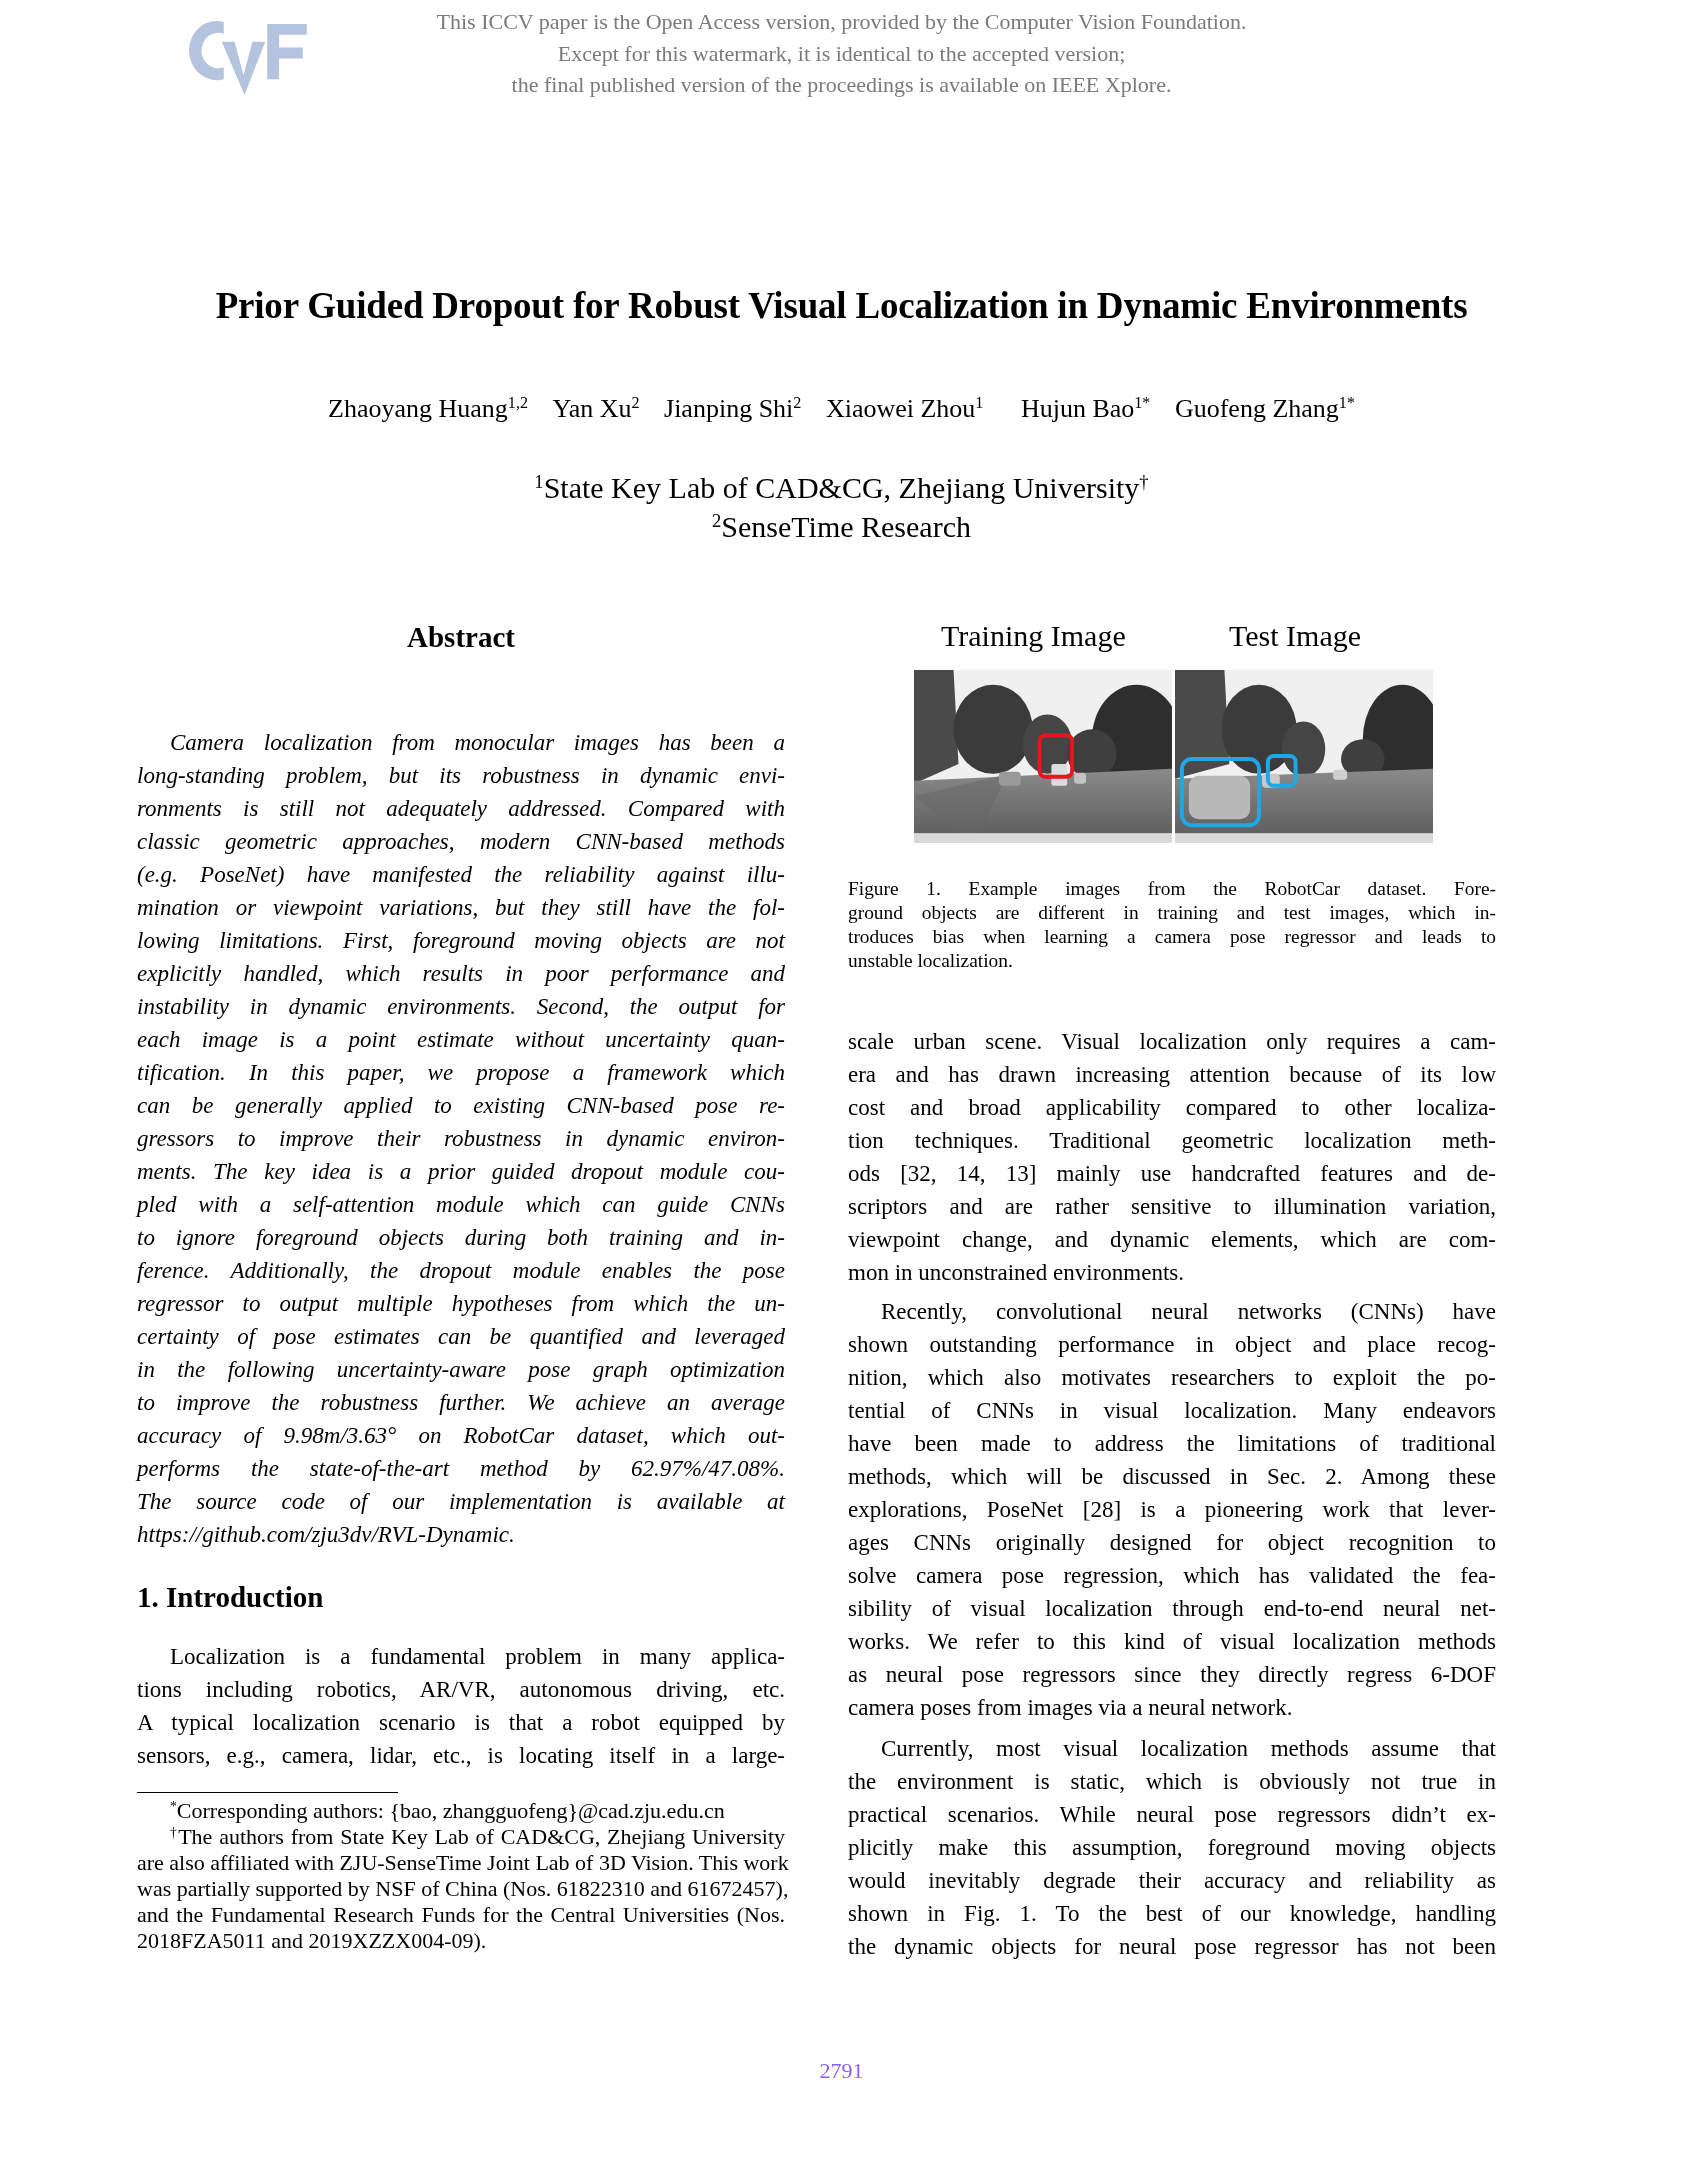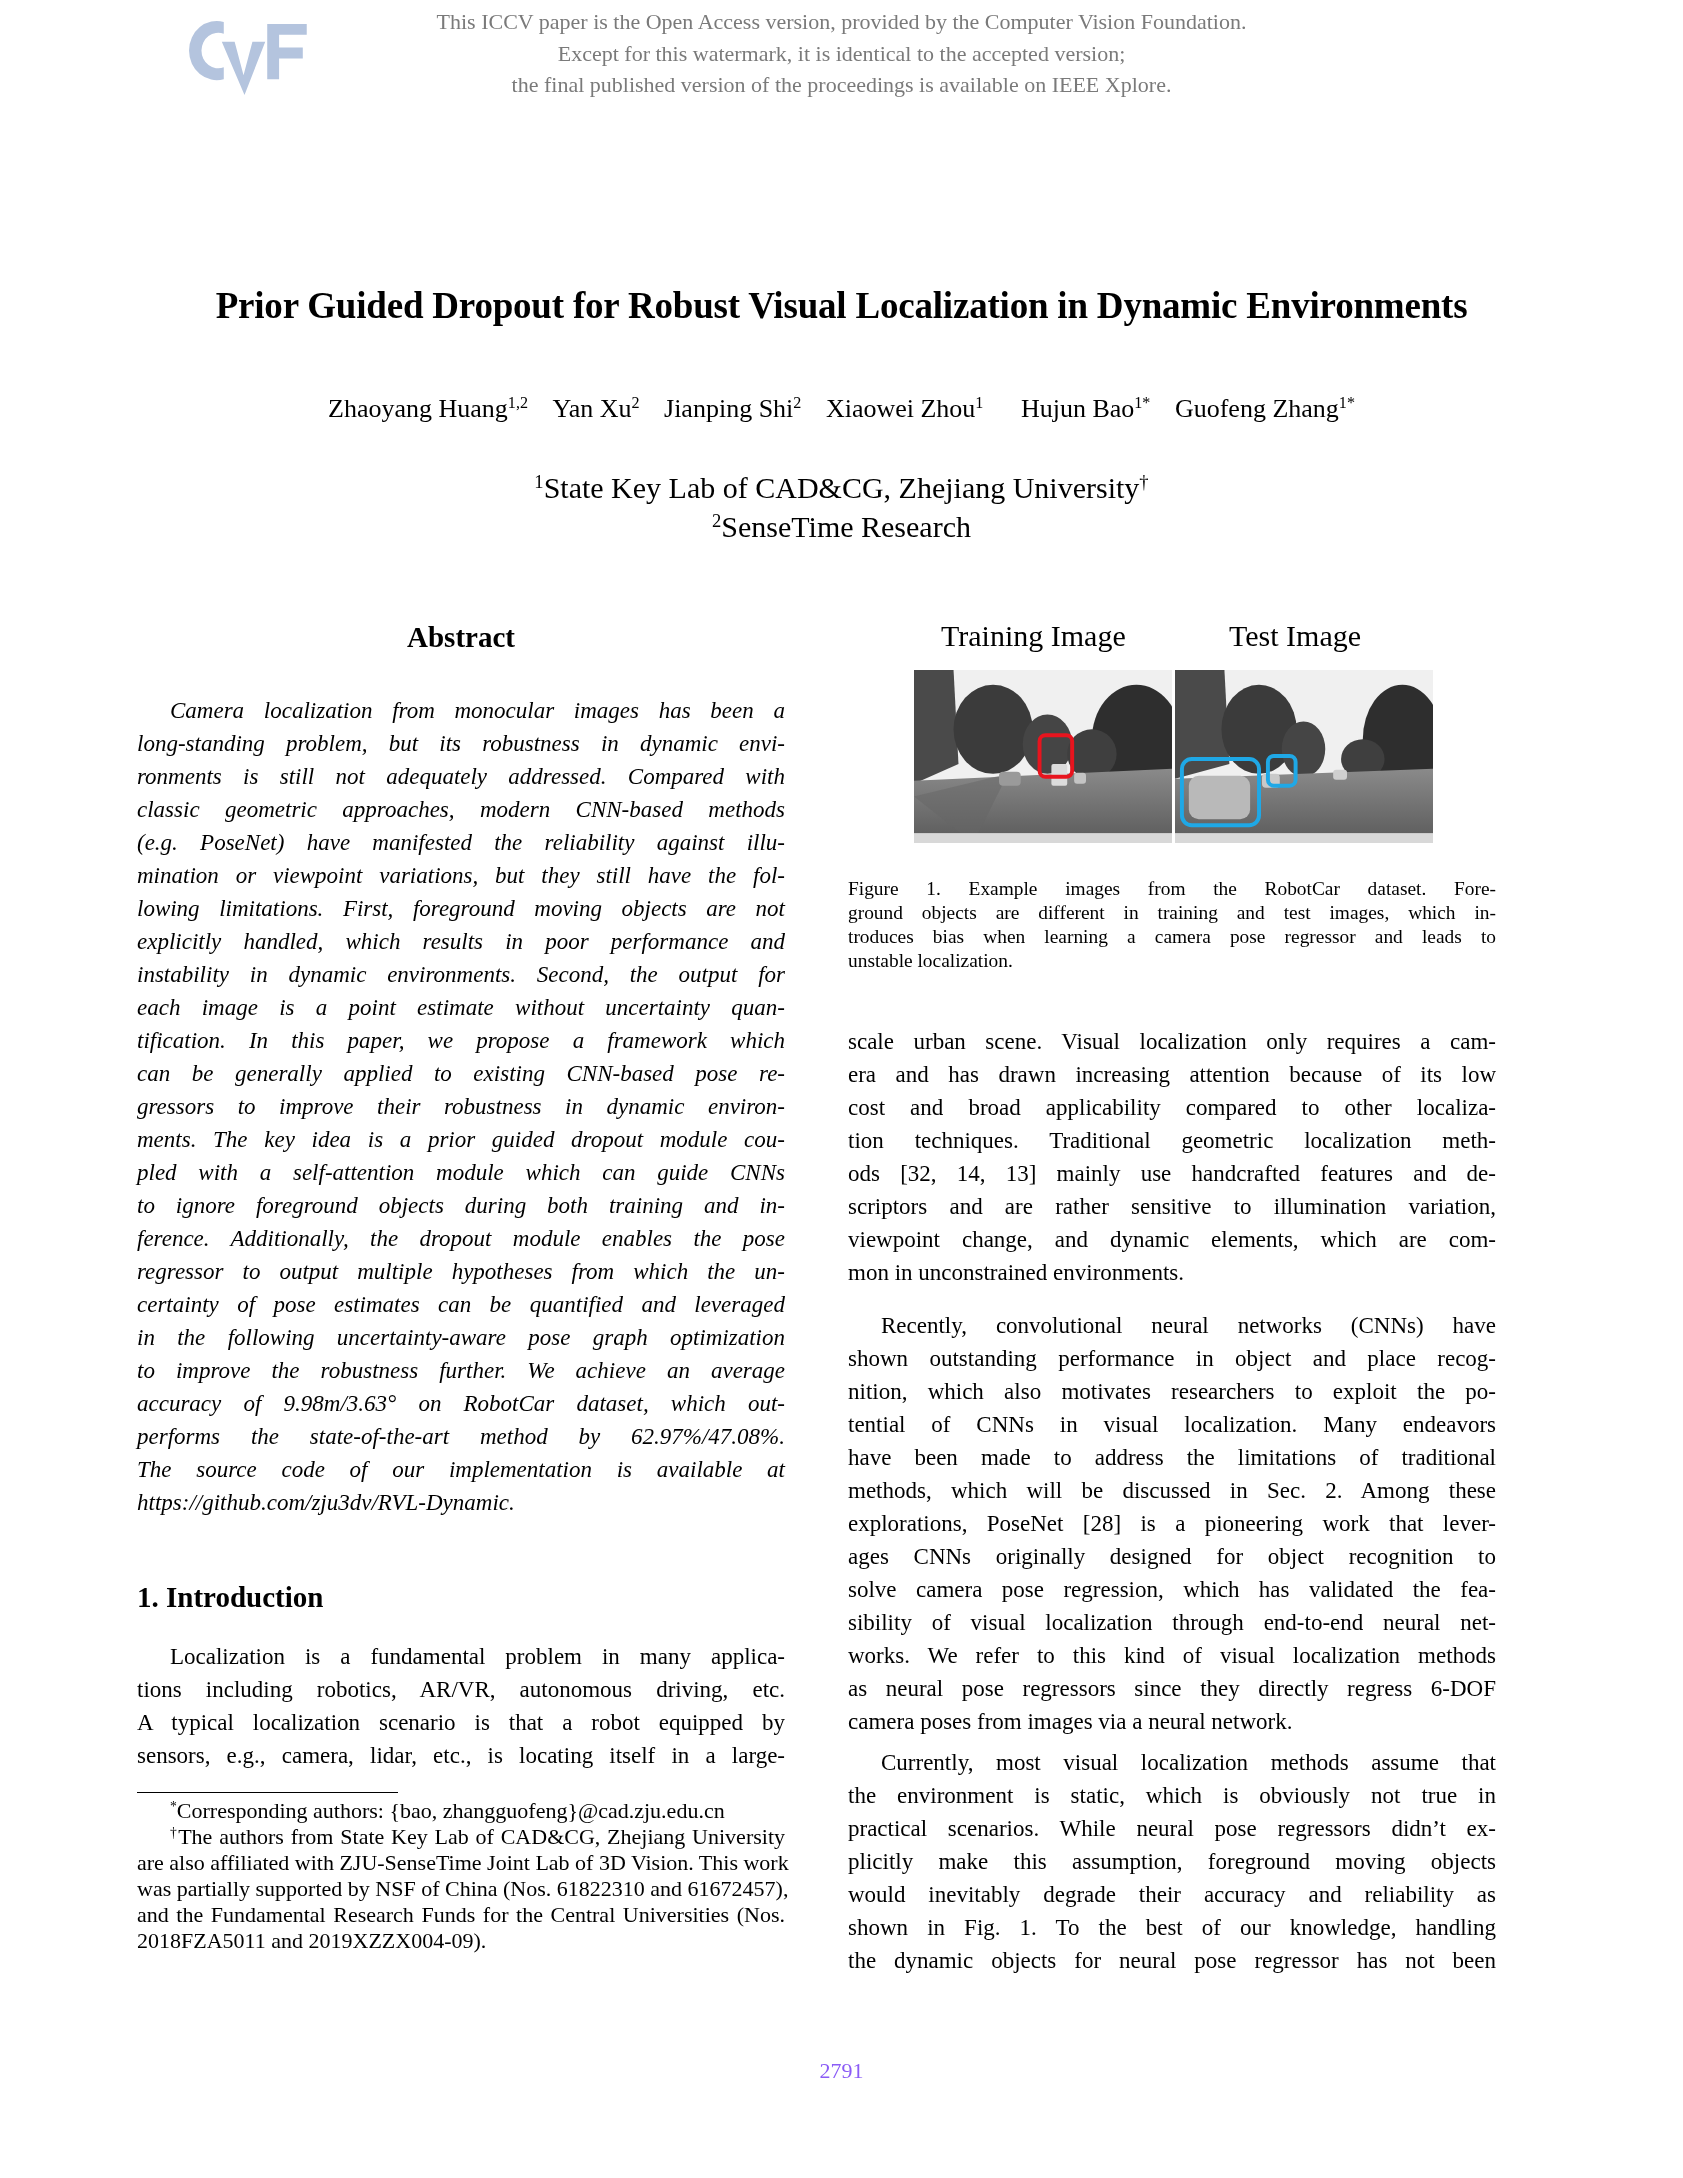--- a/index.html
+++ b/index.html
@@ -12,21 +12,21 @@
            font-weight:bold; font-size:37px; letter-spacing:-0.2px; }
   .authors { position:absolute; left:0; width:1683px; top:394px; text-align:center; font-size:26px; }
   .authors span.a { margin:0 9px; }
   sup { font-size:0.62em; vertical-align:0.55em; line-height:0; }
   .affil { position:absolute; left:0; width:1683px; text-align:center; font-size:30px; }
   .h-abstract { position:absolute; left:137px; width:648px; top:621px; text-align:center;
                 font-weight:bold; font-size:29px; }
   .col { position:absolute; width:648px; font-size:23px; line-height:33px; text-align:justify; }
   .left { left:137px; }
   .right { left:848px; }
-  .it { font-style:italic; }
+  .it { font-style:italic;margin-top:32px; }
   .indent { text-indent:33px; }
   .h-intro { position:absolute; left:137px; top:1581px; font-weight:bold; font-size:29px; }
   .fn-rule { position:absolute; left:137px; top:1792px; width:261px; height:1px; background:#000; }
   .footnotes { position:absolute; left:137px; top:1798px; width:648px; font-size:22px; line-height:26px; text-align:justify; }
   .footnotes p { margin:0; }
   .fig-label { position:absolute; top:619px; font-size:30px; }
   .fig-img { position:absolute; top:670px; width:258px; height:173px; overflow:hidden; background:#6b6b6b; }
   .caption { position:absolute; left:848px; top:877px; width:648px; font-size:19.4px; line-height:24px; text-align:justify; }
   .pagenum { position:absolute; left:0; width:1683px; top:2058px; text-align:center; color:#8b5cf6; font-size:22px; }
   .jl { display:block; text-align:justify; text-align-last:justify; white-space:nowrap; }
@@ -174,21 +174,21 @@
     <div>
       <span class="jl">scale urban scene. Visual localization only requires a cam-</span>
       <span class="jl">era and has drawn increasing attention because of its low</span>
       <span class="jl">cost and broad applicability compared to other localiza-</span>
       <span class="jl">tion techniques. Traditional geometric localization meth-</span>
       <span class="jl">ods [32, 14, 13] mainly use handcrafted features and de-</span>
       <span class="jl">scriptors and are rather sensitive to illumination variation,</span>
       <span class="jl">viewpoint change, and dynamic elements, which are com-</span>
       <span class="jl last">mon in unconstrained environments.</span>
     </div>
-    <div style="margin-top: 20px;">
+    <div style="margin-top: 6px;">
       <span class="jl" style="padding-left: 33px;">Recently, convolutional neural networks (CNNs) have</span>
       <span class="jl">shown outstanding performance in object and place recog-</span>
       <span class="jl">nition, which also motivates researchers to exploit the po-</span>
       <span class="jl">tential of CNNs in visual localization. Many endeavors</span>
       <span class="jl">have been made to address the limitations of traditional</span>
       <span class="jl">methods, which will be discussed in Sec. 2. Among these</span>
       <span class="jl">explorations, PoseNet [28] is a pioneering work that lever-</span>
       <span class="jl">ages CNNs originally designed for object recognition to</span>
       <span class="jl">solve camera pose regression, which has validated the fea-</span>
       <span class="jl">sibility of visual localization through end-to-end neural net-</span>

